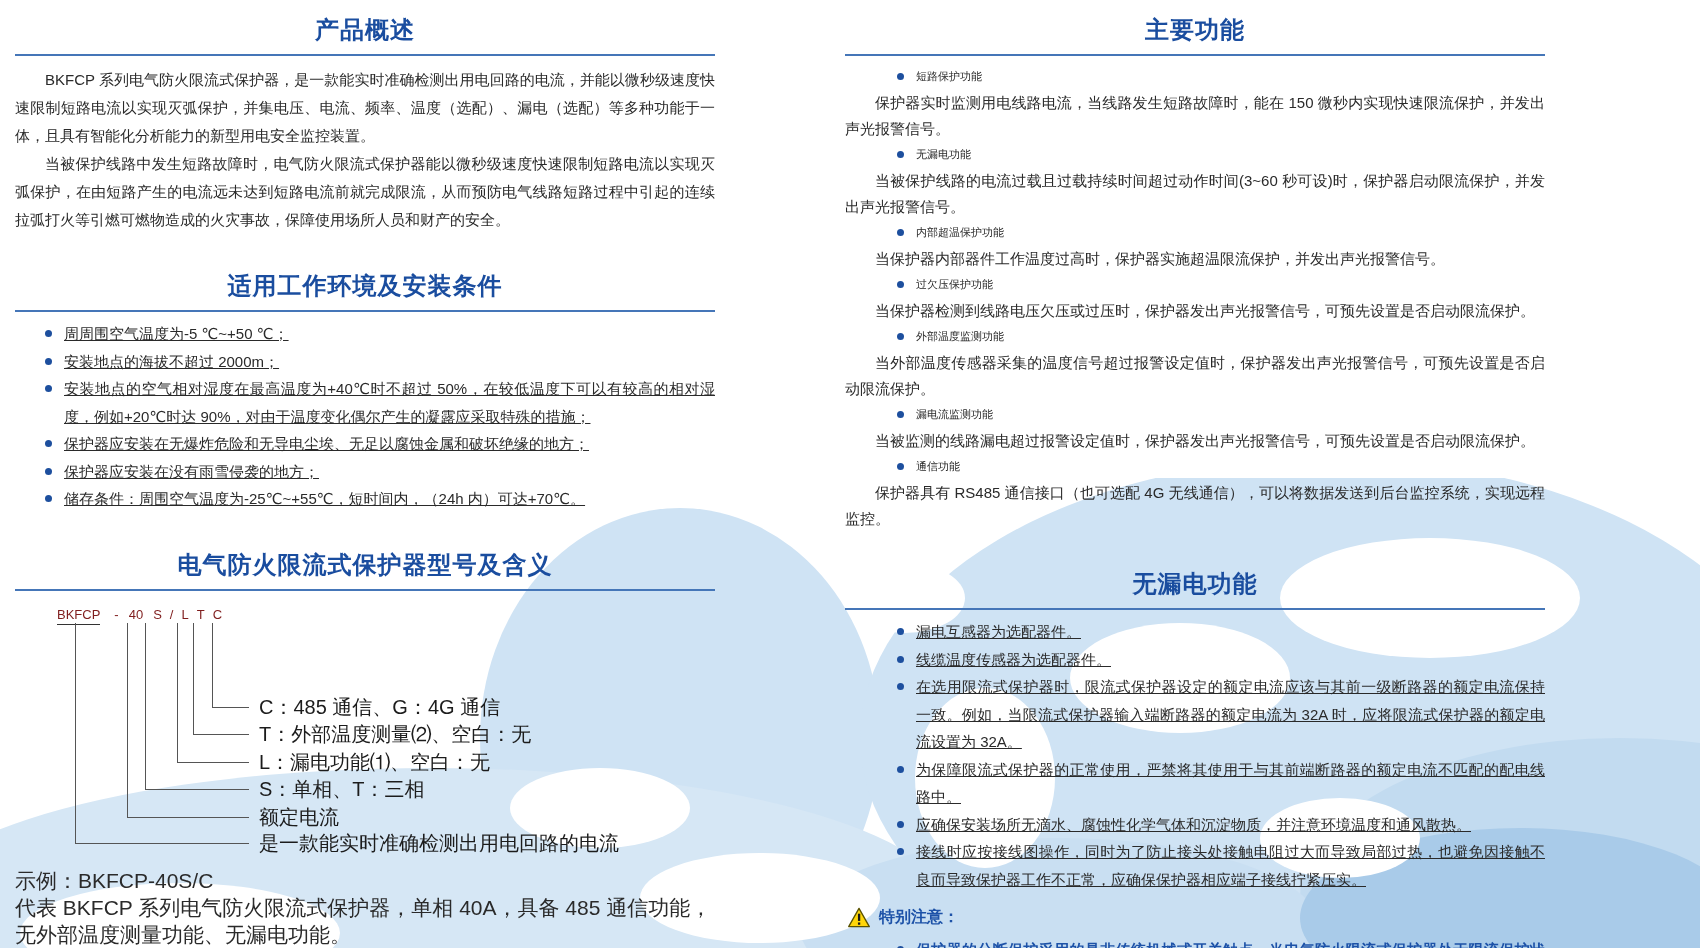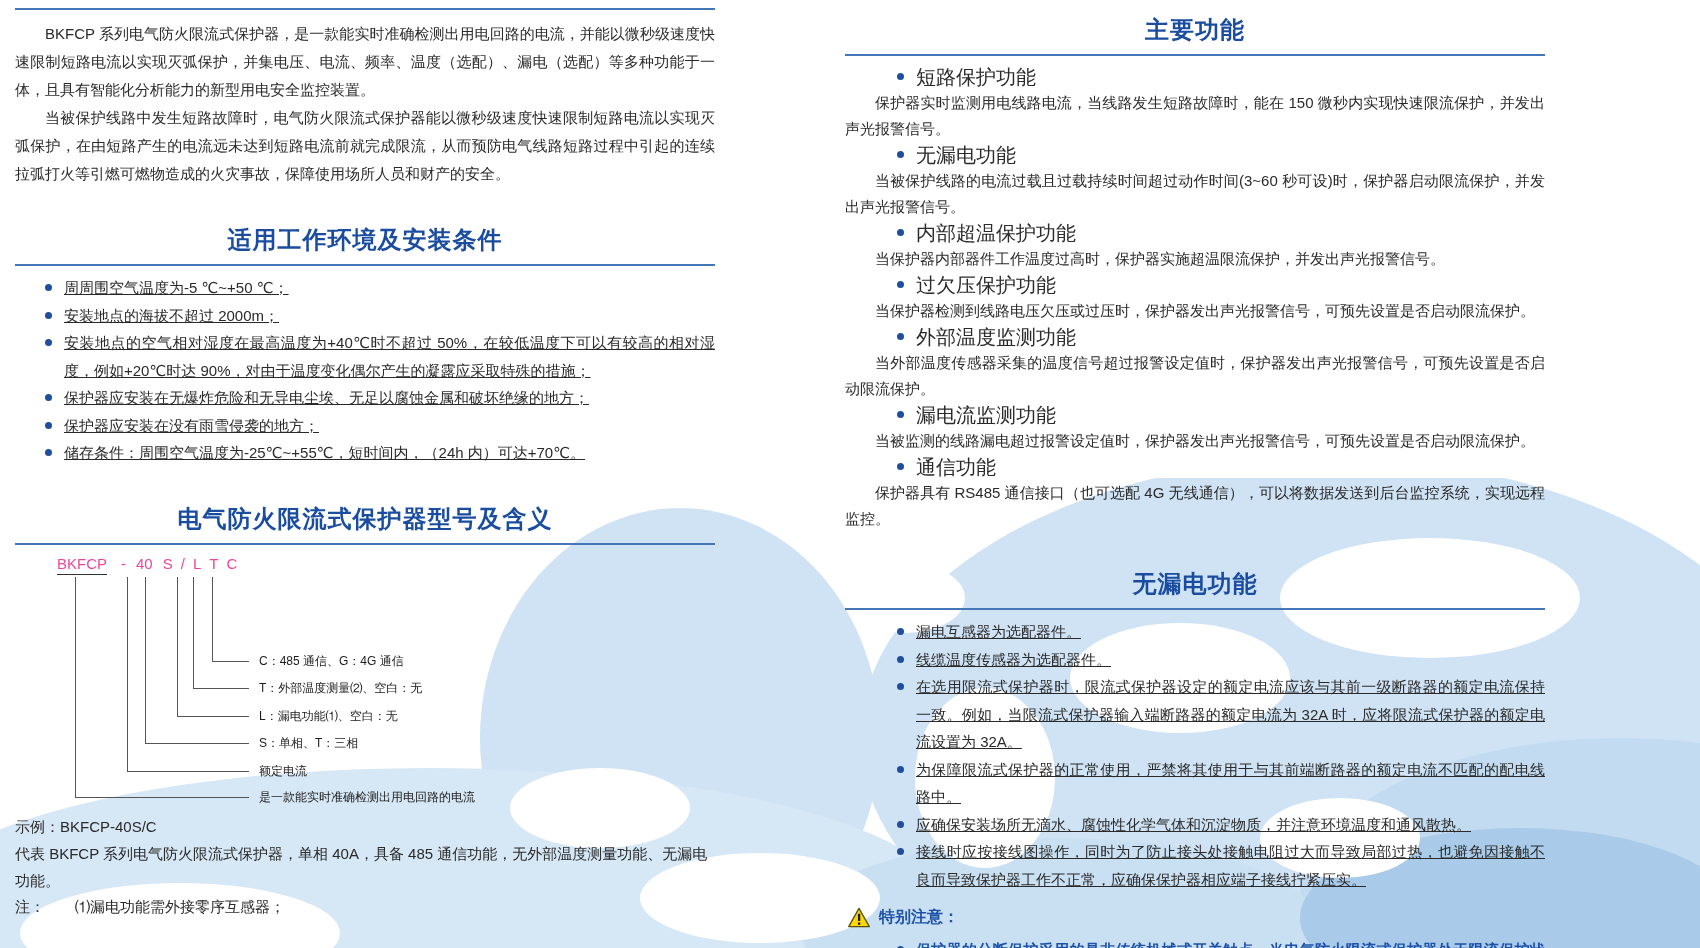--- a/index.html
+++ b/index.html
@@ -25,31 +25,31 @@
   .para{margin:0;font-size:15px;line-height:28px;text-indent:2em;text-align:justify;}
   .para-block{margin-top:10px;}
   
   .blist{list-style:none;margin:8px 0 0 0;padding:0;}
   .blist li{display:flex;font-size:15px;line-height:27.5px;}
   .dot{flex:0 0 7px;width:7px;height:7px;border-radius:50%;background:#1d4f9e;margin:10px 12px 0 0;}
   .blist .txt{flex:1;text-align:justify;text-decoration:underline;}
   .env-list{margin-left:30px;}
   .ind-list{margin-left:52px;}
   
-  .fn-head{display:flex;margin-left:52px;font-size:20px;line-height:26px;}
+  .fn-head{display:flex;margin-left:52px;font-size:11px;line-height:26px;font-family:Liberation Mono, monospace;}
   .fn-head .dot{margin-top:9px;}
   .fn-desc{margin:0;font-size:15px;line-height:26px;text-indent:2em;text-align:justify;}
   
   .diagram{position:relative;height:262px;margin-top:6px;}
-  .model-row{position:absolute;left:42px;top:4px;font-size:15px;color:#ec4899;white-space:nowrap;}
+  .model-row{position:absolute;left:42px;top:10px;font-size:13px;color:#7f1d1d;white-space:nowrap;}
   .seg{display:inline-block;}
   .seg-u{border-bottom:1.5px solid #333;padding-bottom:2px;}
   .conn{position:absolute;border-left:1.5px solid #555;border-bottom:1.5px solid #555;}
-  .dlabel{position:absolute;left:244px;font-size:12px;line-height:22px;color:#1c1c1c;white-space:nowrap;}
-  .example{margin:0 0 0 0;font-size:15px;line-height:27px;}
+  .dlabel{position:absolute;left:244px;font-size:20px;line-height:22px;color:#1c1c1c;white-space:nowrap;}
+  .example{margin:8px 0 0 0;font-size:21px;line-height:27px;}
   .note-row{display:flex;font-size:15px;line-height:26px;}
   .note-label{width:60px;}
   
   .special-head{display:flex;align-items:center;margin:14px 0 4px 2px;
     font-size:16px;font-weight:700;color:#1d52a8;}
   .warn-svg{width:24px;height:21px;margin-right:8px;}
   .special-list li{font-weight:700;color:#1d52a8;}
   .special-list .dot{background:#1d4f9e;}
   .gap-sec{margin-top:22px;}
 </style>
@@ -68,20 +68,21 @@
   <ellipse cx="985" cy="300" rx="70" ry="90" fill="#ffffff"></ellipse>
   <ellipse cx="1180" cy="200" rx="110" ry="55" fill="#ffffff"></ellipse>
   <ellipse cx="1430" cy="120" rx="150" ry="60" fill="#ffffff"></ellipse>
   <ellipse cx="1340" cy="360" rx="80" ry="40" fill="#ffffff"></ellipse>
   <ellipse cx="180" cy="455" rx="160" ry="50" fill="#ffffff"></ellipse>
   <ellipse cx="905" cy="120" rx="60" ry="35" fill="#ffffff"></ellipse>
 </svg>
 
 <div class="col col-left">
 
+  <h2 class="sec-title">产品概述</h2>
   <div class="rule"></div>
 
   <div class="para-block">
     <p class="para">BKFCP 系列电气防火限流式保护器，是一款能实时准确检测出用电回路的电流，并能以微秒级速度快速限制短路电流以实现灭弧保护，并集电压、电流、频率、温度（选配）、漏电（选配）等多种功能于一体，且具有智能化分析能力的新型用电安全监控装置。</p>
     <p class="para">当被保护线路中发生短路故障时，电气防火限流式保护器能以微秒级速度快速限制短路电流以实现灭弧保护，在由短路产生的电流远未达到短路电流前就完成限流，从而预防电气线路短路过程中引起的连续拉弧打火等引燃可燃物造成的火灾事故，保障使用场所人员和财产的安全。</p>
   </div>
 
   <h2 class="sec-title gap-sec">适用工作环境及安装条件</h2>
   <div class="rule"></div>
 

